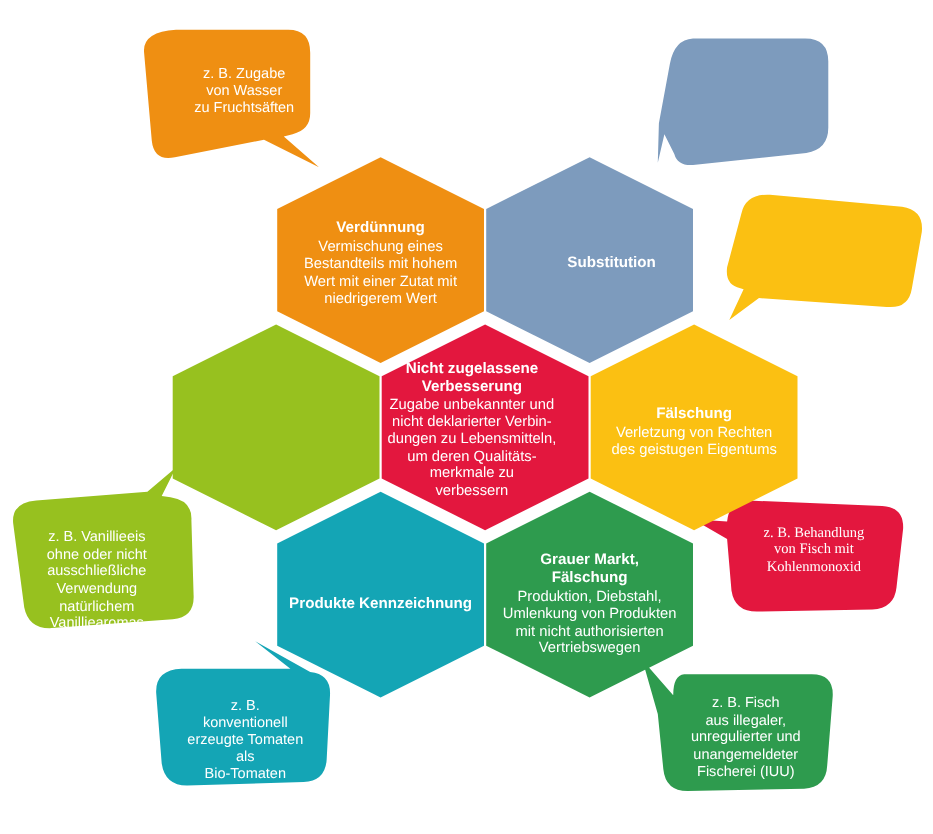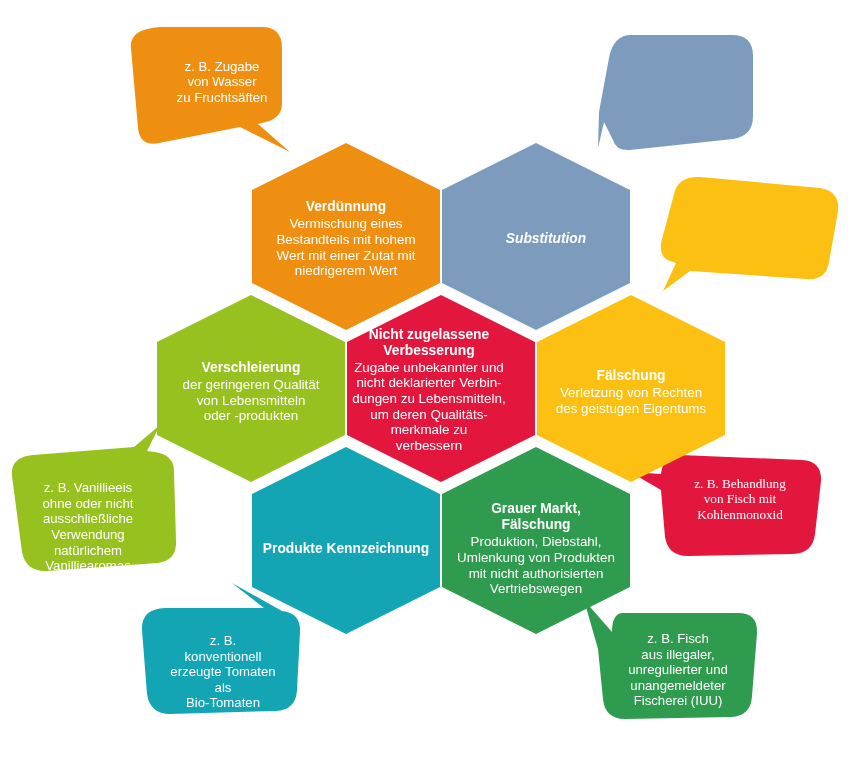--- a/index.html
+++ b/index.html
@@ -56,21 +56,21 @@
   .hex-label .ttl { font-size: 13.8px; margin-bottom: 1px; }
 
   
   .bub-label {
     font-size: 13.2px;
     line-height: 1.18;
   }
 
   
   #t-verduennung   { left: 251px; top: 160px; }
-  #t-substitution  { left: 451px; top: 160px; font-style: italic; }
+  #t-substitution  { left: 461px; top: 160px; }
   #t-verschleierung{ left: 156px; top: 318px; }
   #t-verbesserung  { left: 334px; top: 305px; }
   #t-faelschung    { left: 536px; top: 318px; }
   #t-kennzeichnung { left: 251px; top: 470px; }
   #t-grauermarkt   { left: 441px; top: 465px; }
 
   
   #t-b-wasser      { left: 146px; top:  52px; width: 152px; }
   #t-b-oregano     { left: 617px; top:  60px; width: 160px; }
   #t-b-piraterie   { left: 676px; top: 183px; width: 152px; }
@@ -130,24 +130,20 @@
 
   <div class="node-text hex-label" id="t-verduennung" style="height:158px;">
     <span class="ttl">Verdünnung</span>
     <span class="body">Vermischung eines<br>Bestandteils mit hohem<br>Wert mit einer Zutat mit<br>niedrigerem Wert</span>
   </div>
 
   <div class="node-text hex-label" id="t-substitution" style="height:158px;">
     <span class="ttl">Substitution</span>
   </div>
 
-  <div class="node-text hex-label" id="t-verschleierung" style="height:148px;">
-    <span class="ttl">Verschleierung</span>
-    <span class="body">der geringeren Qualität<br>von Lebensmitteln<br>oder -produkten</span>
-  </div>
 
   <div class="node-text hex-label" id="t-verbesserung" style="height:170px;">
     <span class="ttl">Nicht zugelassene<br>Verbesserung</span>
     <span class="body">Zugabe unbekannter und<br>nicht deklarierter Verbin-<br>dungen zu Lebensmitteln,<br>um deren Qualitäts-<br>merkmale zu<br>verbessern</span>
   </div>
 
   <div class="node-text hex-label" id="t-faelschung" style="height:148px;">
     <span class="ttl">Fälschung</span>
     <span class="body">Verletzung von Rechten<br>des geistugen Eigentums</span>
   </div>

